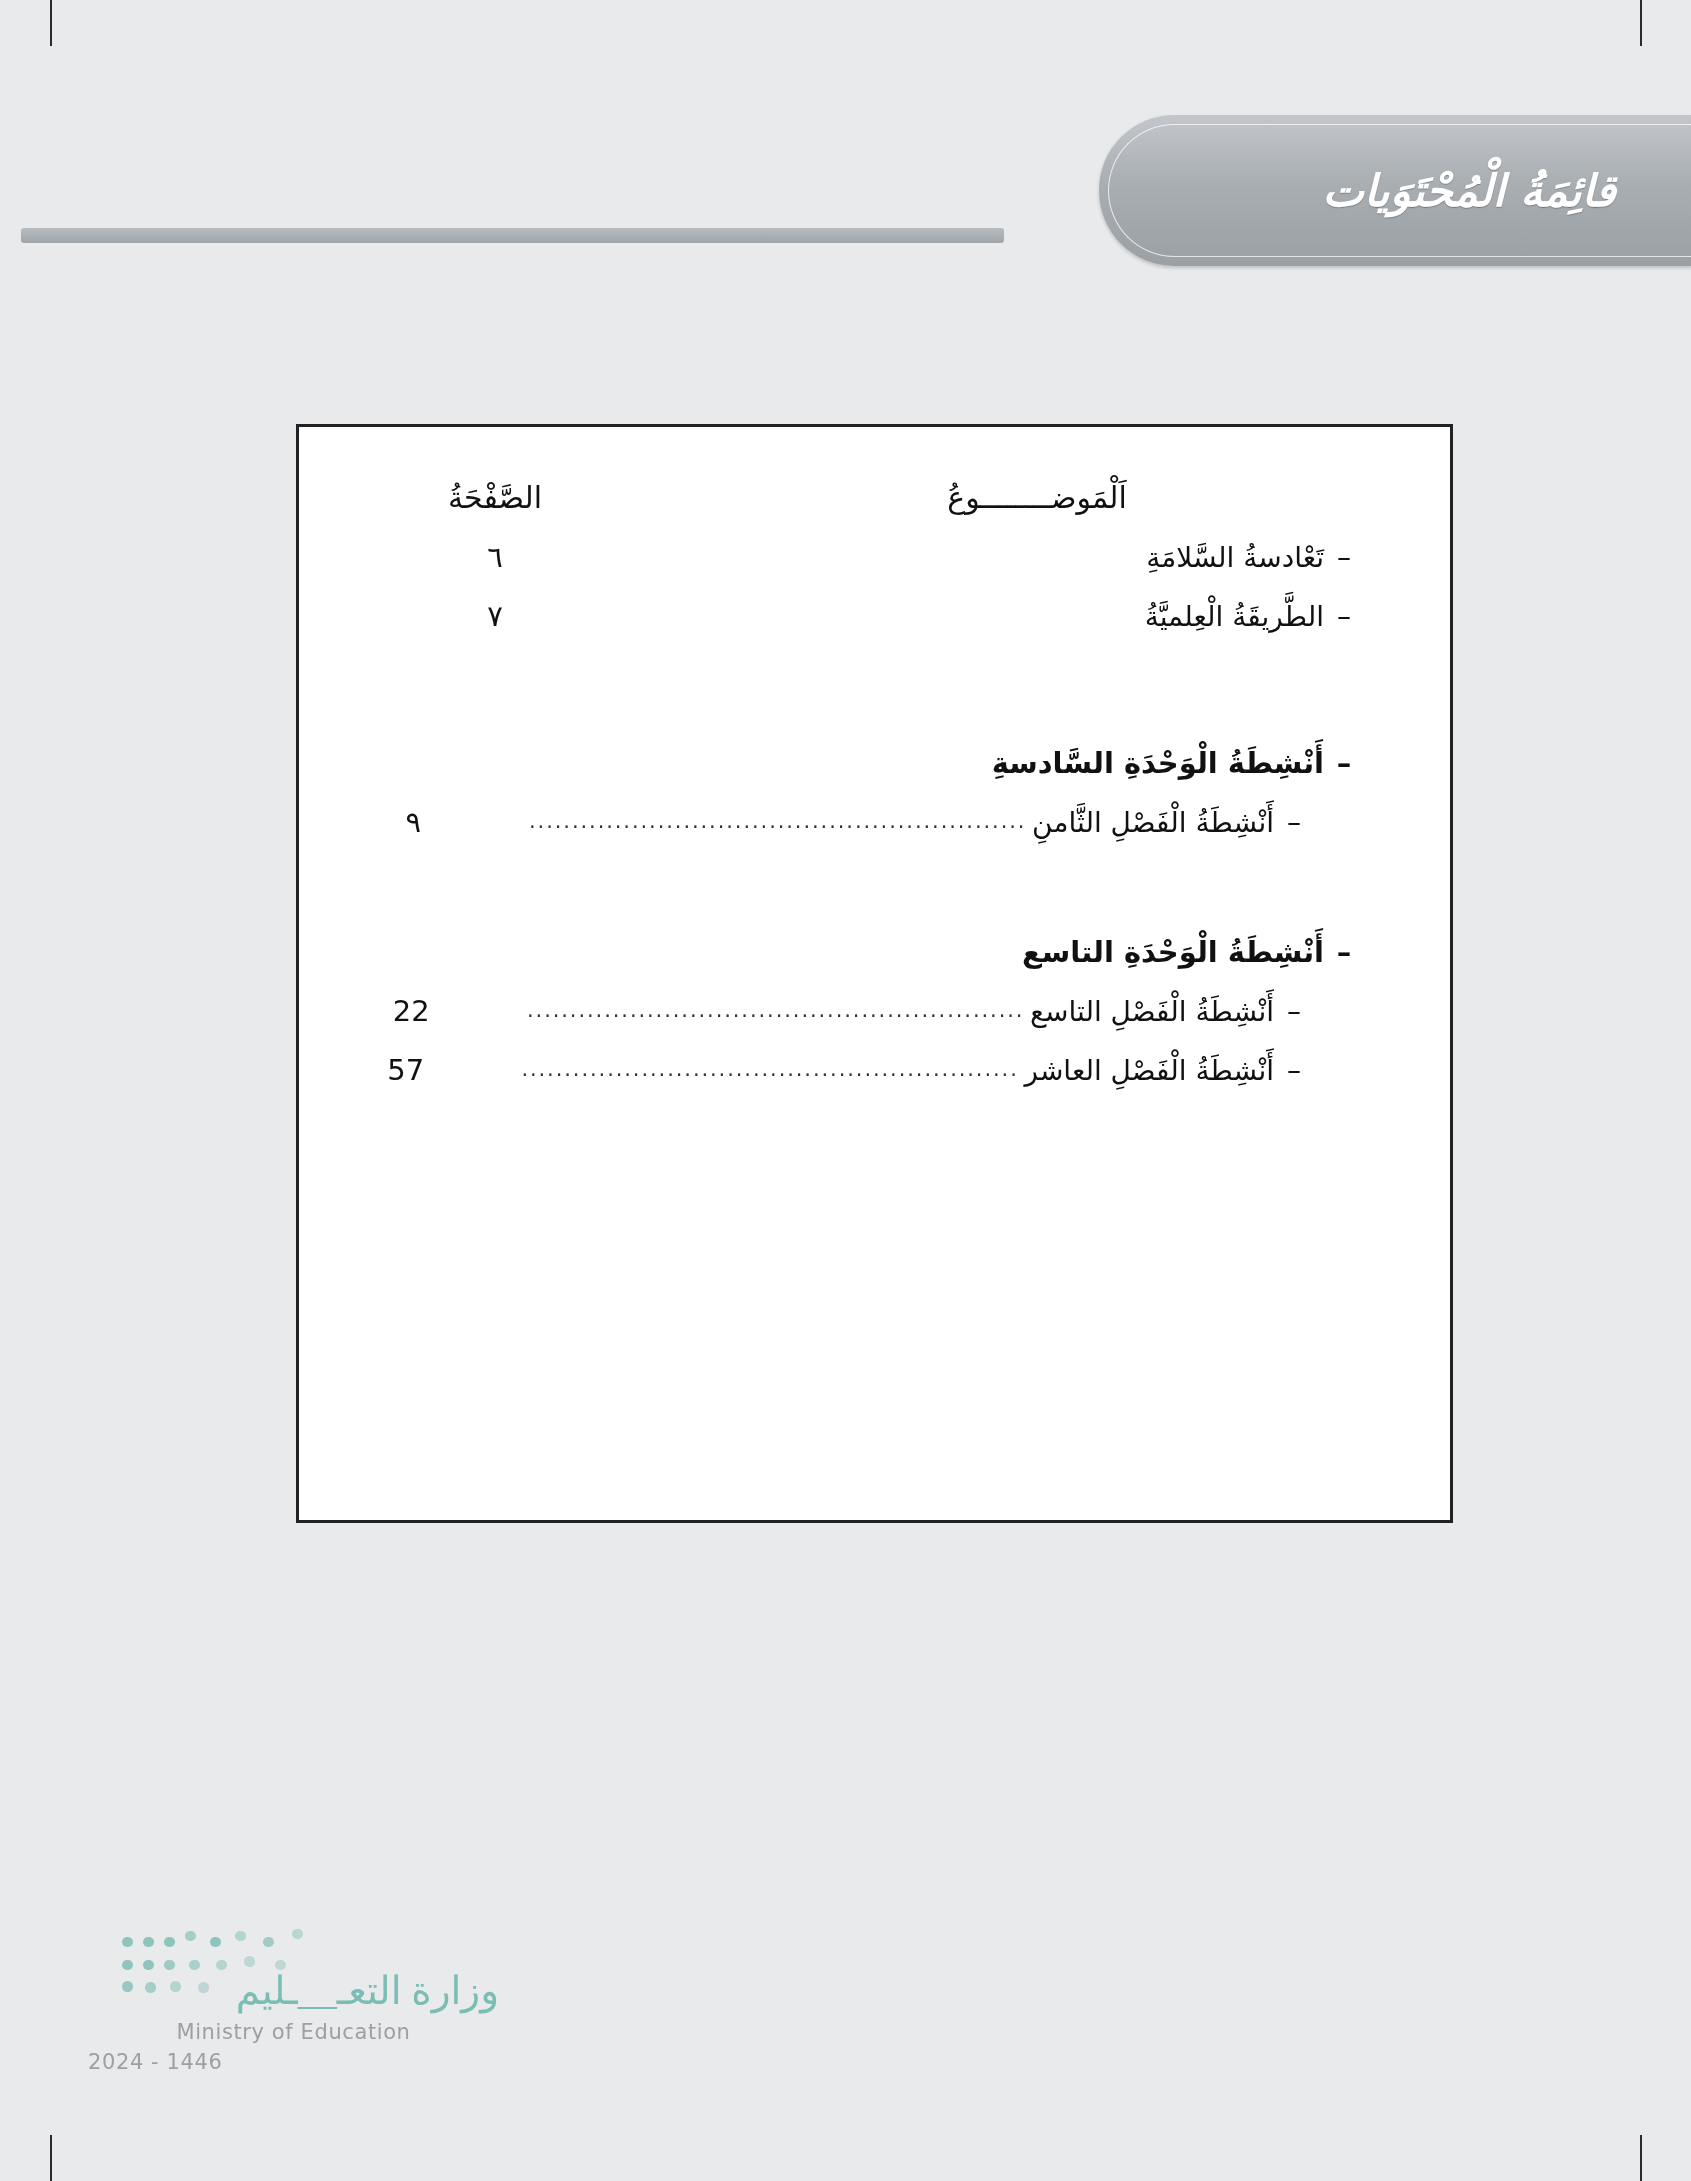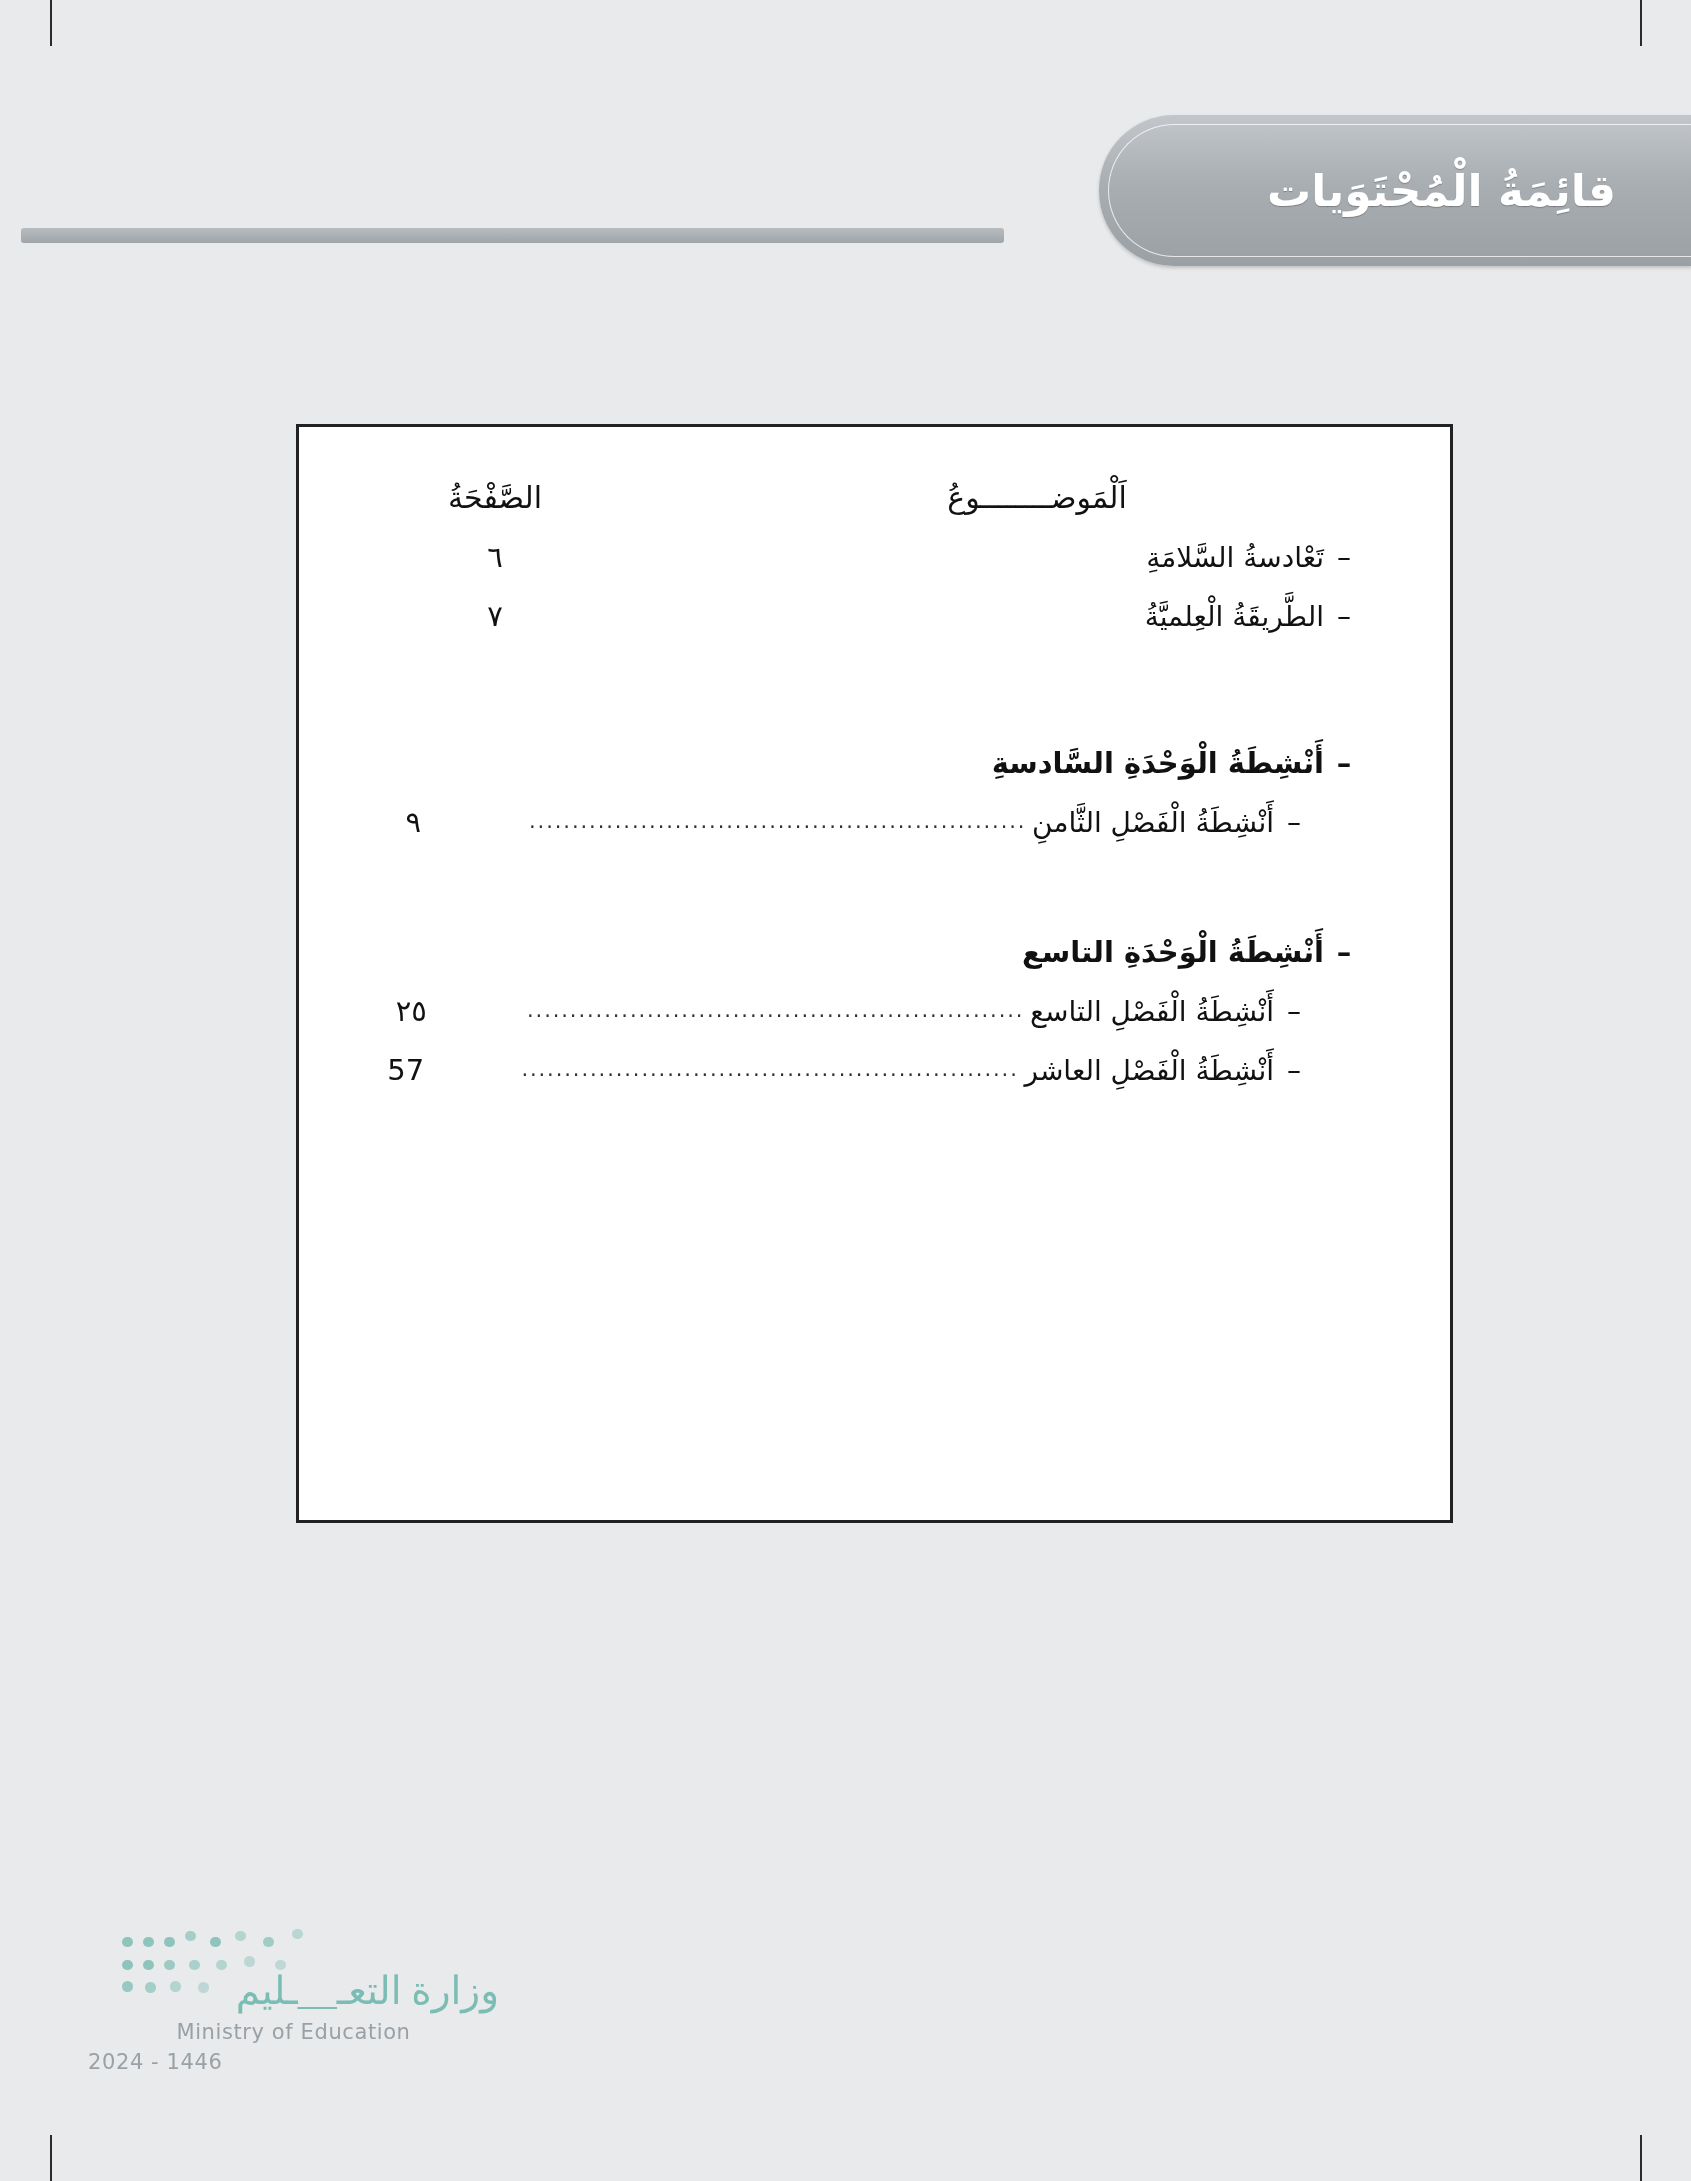--- a/index.html
+++ b/index.html
@@ -72,20 +72,21 @@
     pointer-events: none;
   }
   .header-title {
     position: relative;
     color: #ffffff;
     font-size: 44px;
     font-weight: bold;
     letter-spacing: 1px;
     text-shadow: 0 1px 1px rgba(0,0,0,0.25);
     white-space: nowrap;
+    font-style: italic;
   }
 
   
   .toc-frame {
     position: absolute;
     top: 424px;
     right: 239px;
     width: 1157px;
     height: 1099px;
     background: #ffffff;
@@ -286,21 +287,21 @@
       </div>
       <div class="page"></div>
     </div>
 
     <div class="entry sub">
       <div class="subject">
         <div class="dash">–</div>
         <div class="label">أَنْشِطَةُ الْفَصْلِ التاسع</div>
         <div class="leader">..........................................................</div>
       </div>
-      <div class="page">٢٥</div>
+      <div class="page">22</div>
     </div>
 
     <div class="entry sub">
       <div class="subject">
         <div class="dash">–</div>
         <div class="label">أَنْشِطَةُ الْفَصْلِ العاشر</div>
         <div class="leader">..........................................................</div>
       </div>
       <div class="page">57</div>
     </div>

